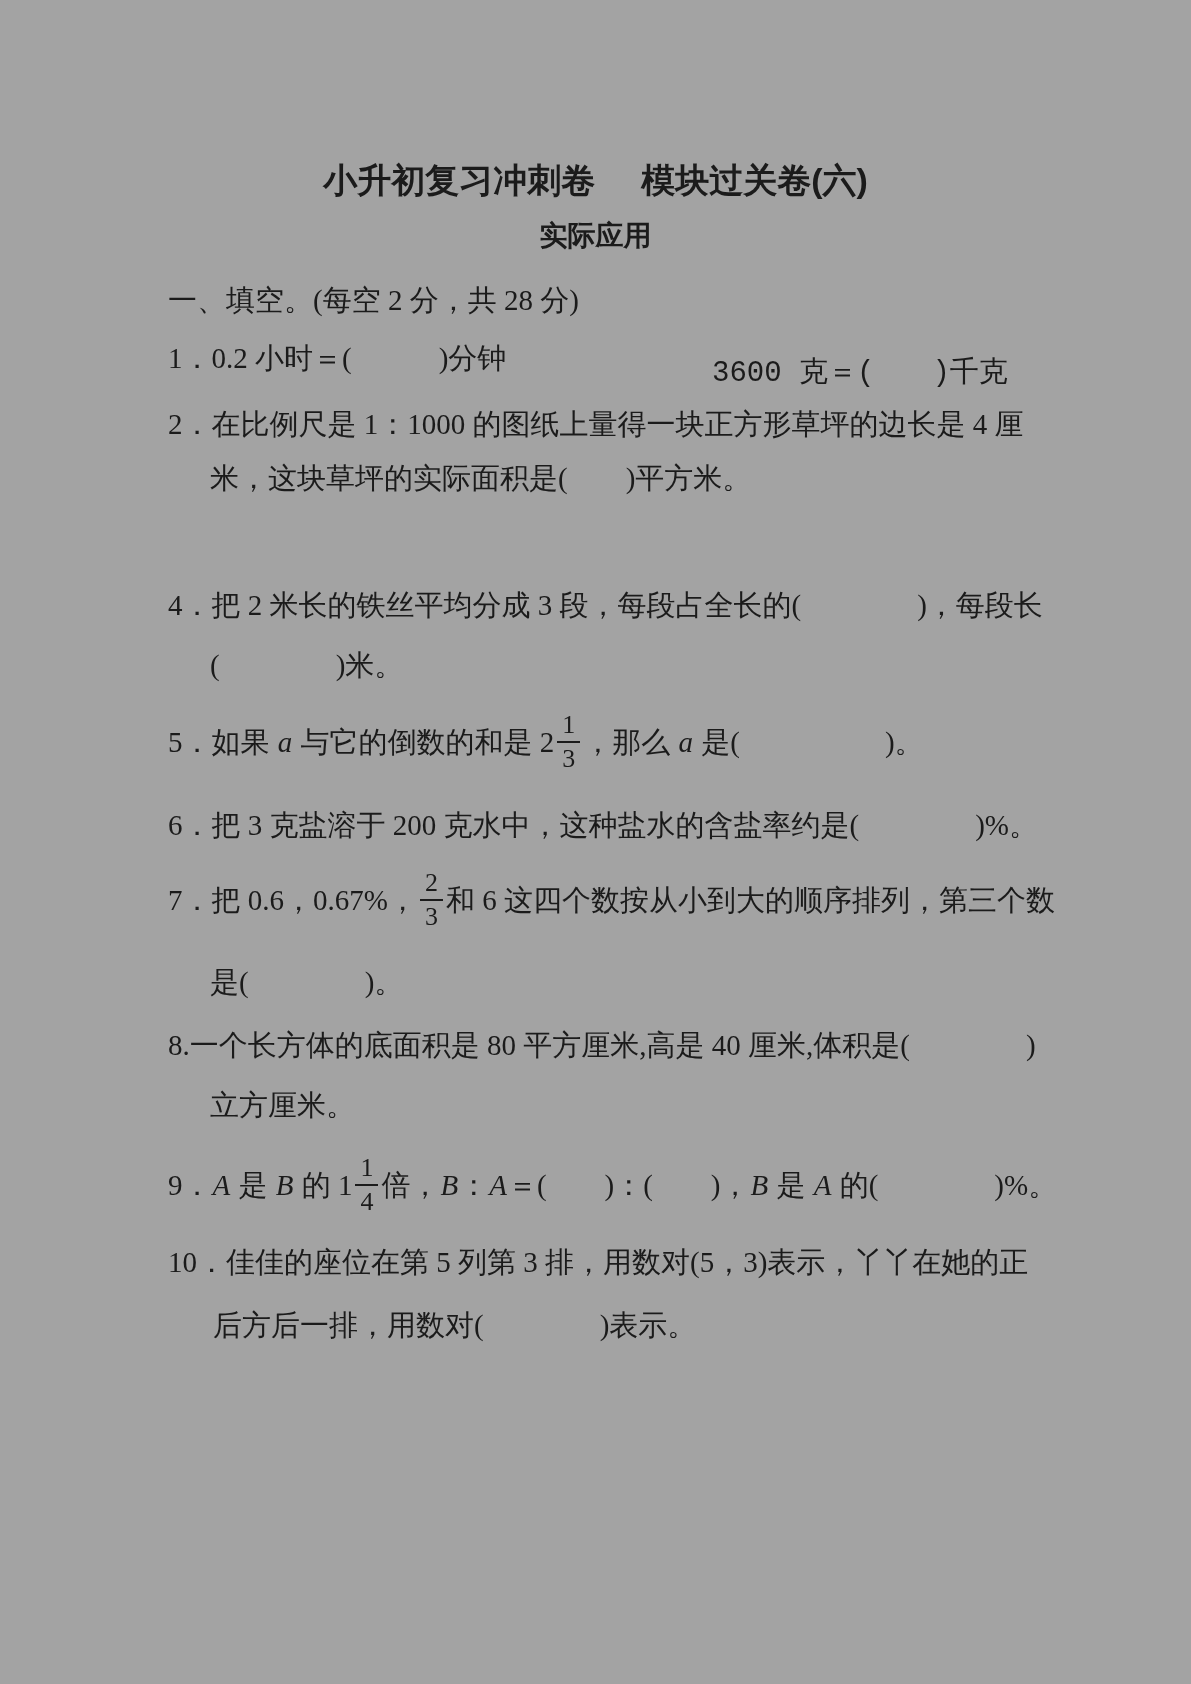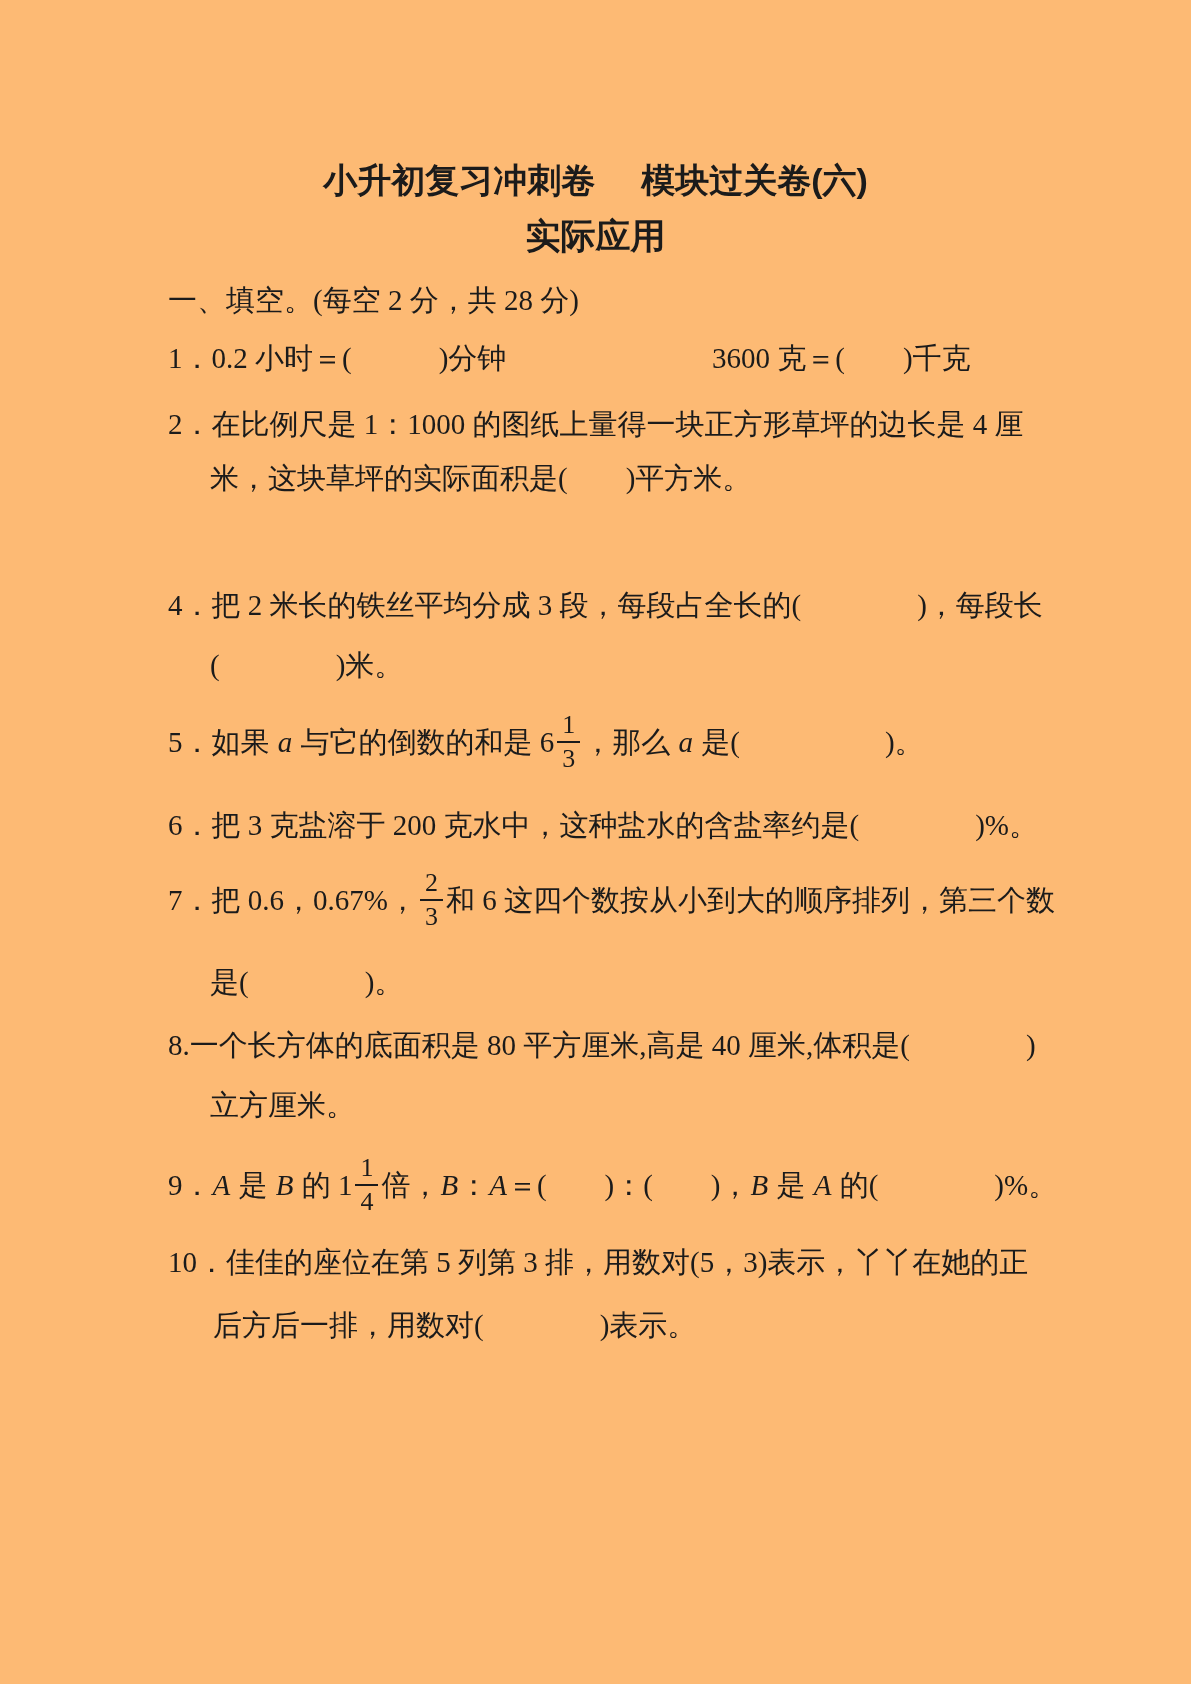--- a/index.html
+++ b/index.html
@@ -1,20 +1,20 @@
 <!DOCTYPE html>
 <html><head>
 <meta charset="utf-8">
 <style>
   html, body { margin: 0; padding: 0; background: #ffffff; }
   .page {
     position: relative;
     width: 1191px;
     height: 1684px;
-    background: #fdba74;
+    background: #a3a3a3;
     font-family: "Liberation Serif", "DejaVu Serif", serif;
     font-size: 29px;
     color: #1b1b1b;
     overflow: hidden;
     margin: 0 auto;
   }
   .title {
     position: absolute;
     top: 157px; left: 0; width: 100%;
     text-align: center;
@@ -24,32 +24,32 @@
     line-height: 46px;
     white-space: nowrap;
   }
   .title-gap { display: inline-block; width: 46px; }
   .subtitle {
     position: absolute;
     top: 213px; left: 0; width: 100%;
     text-align: center;
     font-family: "Liberation Sans", "DejaVu Sans", sans-serif;
     font-weight: bold;
-    font-size: 35px;
+    font-size: 28px;
     line-height: 46px;
     white-space: nowrap;
   }
   .line {
     position: absolute;
     left: 168px;
     line-height: 60px;
     white-space: nowrap;
   }
   .cont { left: 210px; }
-  .q1b { position: absolute; left: 544px; top: 0; }
+  .q1b { position: absolute; left: 544px; top: 16px; font-family: Liberation Mono, monospace; }
   .var { font-style: italic; padding: 0 1px; }
   .frac {
     display: inline-block;
     vertical-align: middle;
     text-align: center;
     font-size: 26px;
     line-height: 1.08;
     margin: 0 3px;
     position: relative;
     top: -3px;
@@ -79,21 +79,21 @@
   </div>
   <div class="line cont" style="top:448px">米，这块草坪的实际面积是(　　)平方米。</div>
 
 
   <div class="line" style="top:575px">
     <span>4．</span><span>把 2 米长的铁丝平均分成 3 段，每段占全长的(　　　　)，每段长</span>
   </div>
   <div class="line cont" style="top:635px">(　　　　)米。</div>
 
   <div class="line" style="top:712px">
-    <span>5．</span><span>如果 </span><span class="var">a</span><span> 与它的倒数的和是 6</span><span class="frac"><span class="fnum">1</span><span class="fden">3</span></span><span>，那么 </span><span class="var">a</span><span> 是(　　　　　)。</span>
+    <span>5．</span><span>如果 </span><span class="var">a</span><span> 与它的倒数的和是 2</span><span class="frac"><span class="fnum">1</span><span class="fden">3</span></span><span>，那么 </span><span class="var">a</span><span> 是(　　　　　)。</span>
   </div>
 
   <div class="line" style="top:795px">
     <span>6．</span><span>把 3 克盐溶于 200 克水中，这种盐水的含盐率约是(　　　　)%。</span>
   </div>
 
   <div class="line" style="top:870px">
     <span>7．</span><span>把 0.6，0.67%，</span><span class="frac"><span class="fnum">2</span><span class="fden">3</span></span><span>和 6 这四个数按从小到大的顺序排列，第三个数</span>
   </div>
   <div class="line cont" style="top:952px">是(　　　　)。</div>

